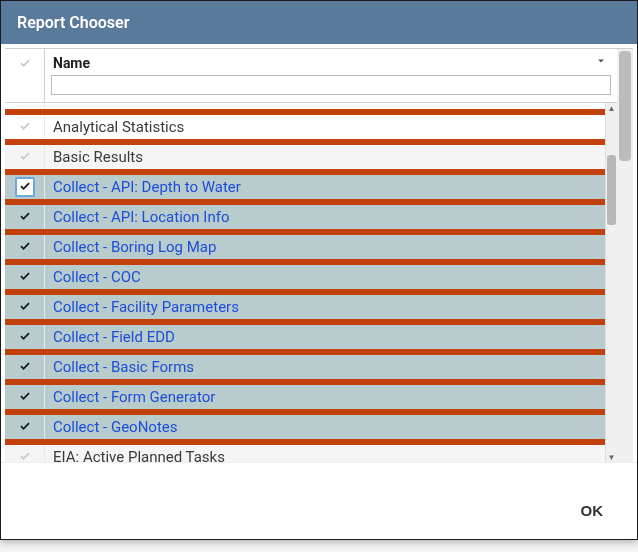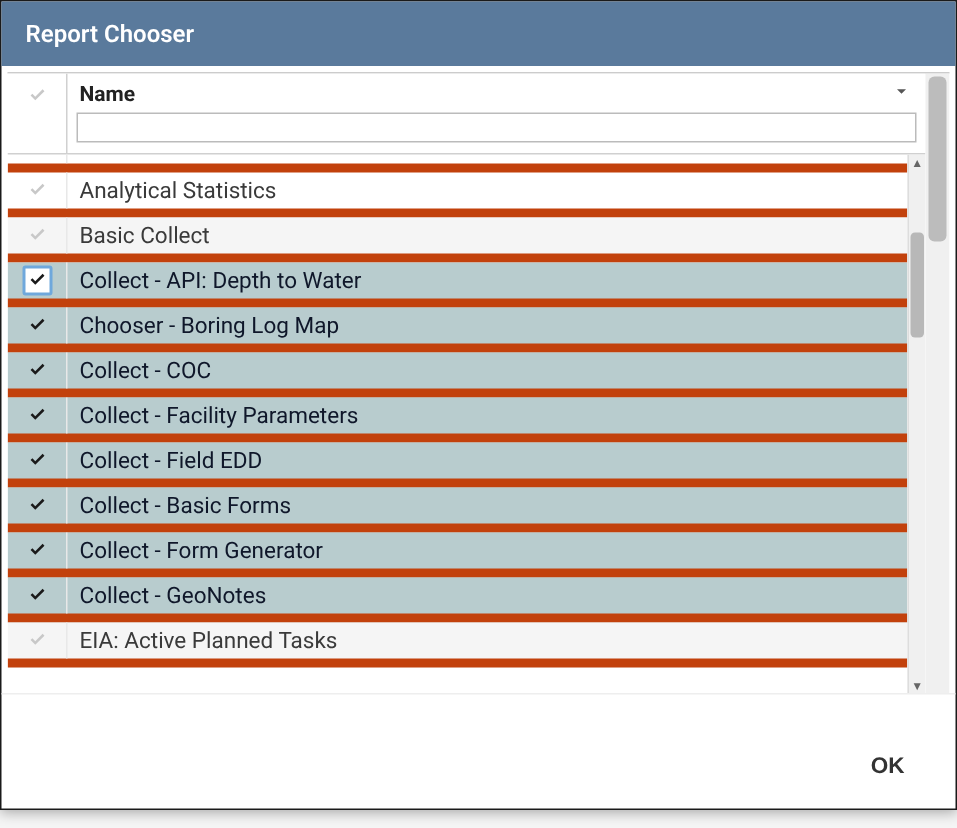--- a/index.html
+++ b/index.html
@@ -116,21 +116,21 @@
   justify-content: center;
   border-right: 1px solid #e8e8e8;
   height: 100%;
 }
 .row-name {
   flex: 1;
   padding: 0 8px;
   font-size: 15px;
   color: #3a3a3a;
 }
-.row.sel .row-name { color: #0f172a; }
+.row.sel .row-name { color: #1d4ed8; }
 .chk {
   width: 18px;
   height: 18px;
   display: flex;
   align-items: center;
   justify-content: center;
 }
 .chk.off { color: #c8c8c8; }
 .chk.on { color: #1a1a1a; }
 .chk.focus {
@@ -249,41 +249,51 @@
                 <div class="row-name">Analytical Statistics</div>
               </div>
               <div class="row alt">
                 <div class="row-check">
                   <span class="chk off">
                     <svg width="14" height="14" viewBox="0 0 16 16">
                       <path fill="currentColor" d="M13.3 4.3l-7 7-3.6-3.6 1.4-1.4 2.2 2.2 5.6-5.6z"></path>
                     </svg>
                   </span>
                 </div>
-                <div class="row-name">Basic Collect</div>
+                <div class="row-name">Basic Results</div>
               </div>
               <div class="row sel">
                 <div class="row-check">
                   <span class="chk on focus">
                     <svg width="14" height="14" viewBox="0 0 16 16">
                       <path fill="currentColor" d="M13.3 4.3l-7 7-3.6-3.6 1.4-1.4 2.2 2.2 5.6-5.6z"></path>
                     </svg>
                   </span>
                 </div>
                 <div class="row-name">Collect - API: Depth to Water</div>
               </div>
               <div class="row sel">
                 <div class="row-check">
                   <span class="chk on">
                     <svg width="14" height="14" viewBox="0 0 16 16">
                       <path fill="currentColor" d="M13.3 4.3l-7 7-3.6-3.6 1.4-1.4 2.2 2.2 5.6-5.6z"></path>
                     </svg>
                   </span>
                 </div>
-                <div class="row-name">Chooser - Boring Log Map</div>
+                <div class="row-name">Collect - API: Location Info</div>
+              </div>
+              <div class="row sel">
+                <div class="row-check">
+                  <span class="chk on">
+                    <svg width="14" height="14" viewBox="0 0 16 16">
+                      <path fill="currentColor" d="M13.3 4.3l-7 7-3.6-3.6 1.4-1.4 2.2 2.2 5.6-5.6z"></path>
+                    </svg>
+                  </span>
+                </div>
+                <div class="row-name">Collect - Boring Log Map</div>
               </div>
               <div class="row sel">
                 <div class="row-check">
                   <span class="chk on">
                     <svg width="14" height="14" viewBox="0 0 16 16">
                       <path fill="currentColor" d="M13.3 4.3l-7 7-3.6-3.6 1.4-1.4 2.2 2.2 5.6-5.6z"></path>
                     </svg>
                   </span>
                 </div>
                 <div class="row-name">Collect - COC</div>

